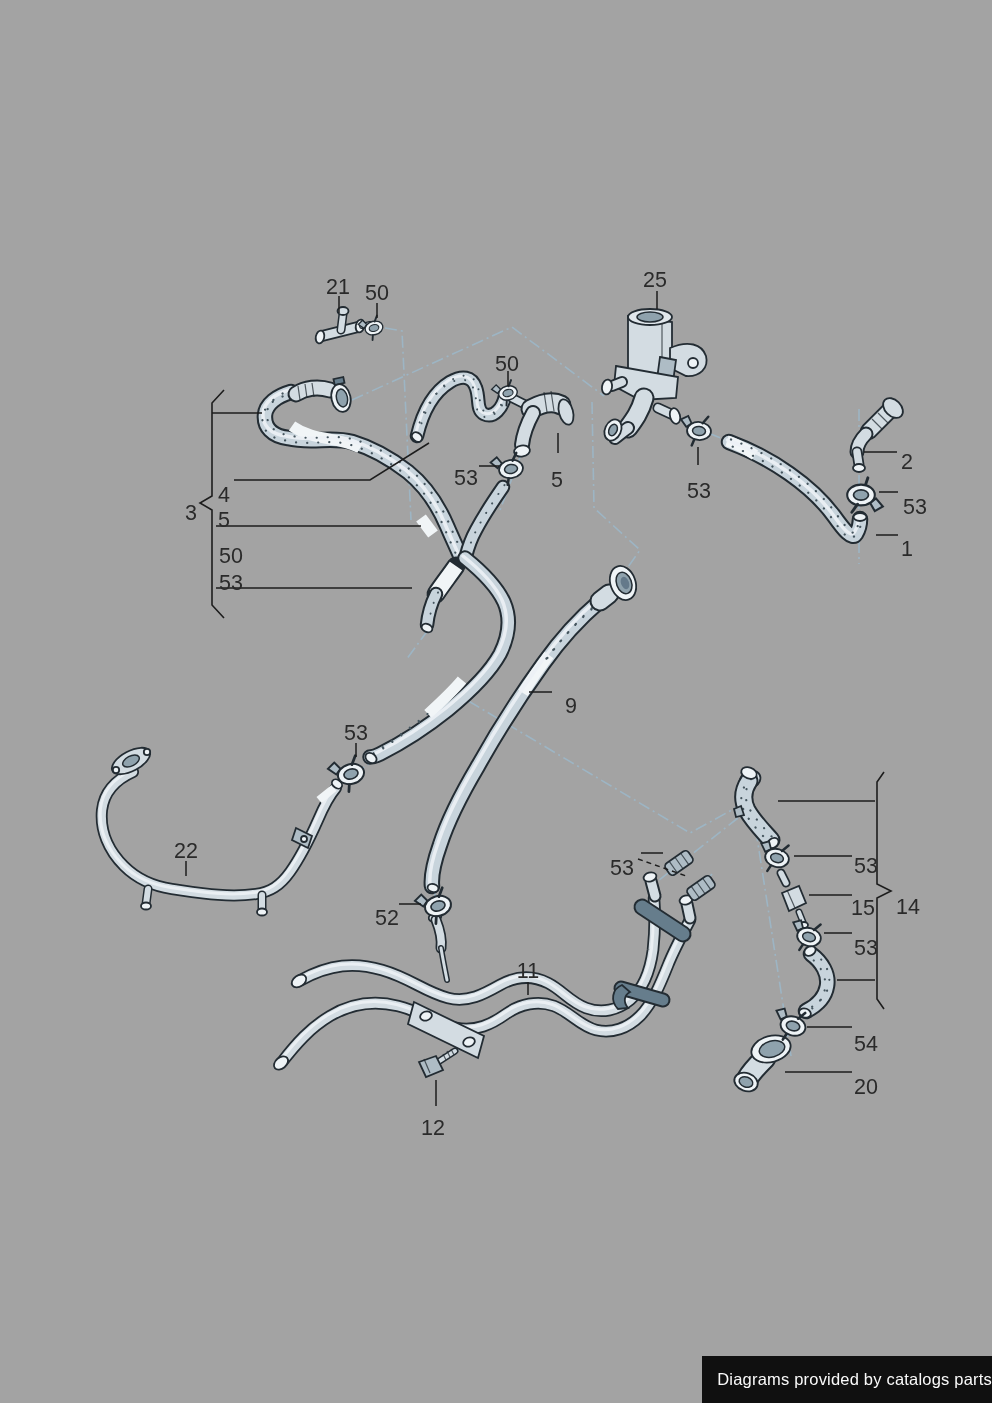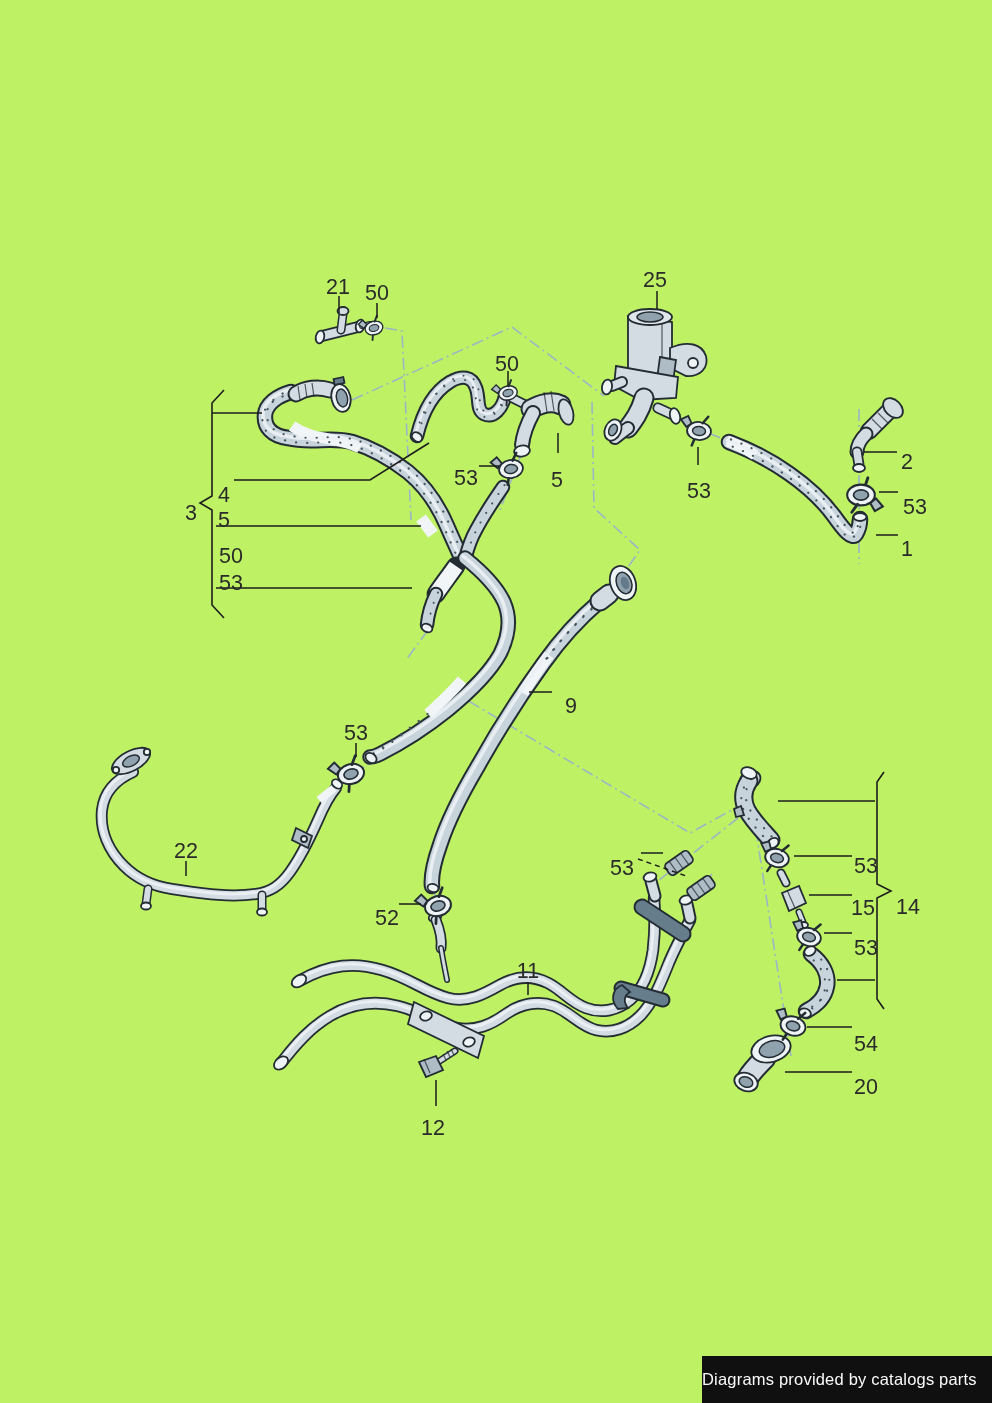--- a/index.html
+++ b/index.html
@@ -1,16 +1,16 @@
 <!DOCTYPE html>
 <html><head>
 <meta charset="utf-8">
 <style>
   html,body{margin:0;padding:0;background:#fff;}
-  .page{position:relative;width:992px;height:1403px;background:#bef264;overflow:hidden;
+  .page{position:relative;width:992px;height:1403px;background:#a3a3a3;overflow:hidden;
         font-family:"Liberation Sans",sans-serif;}
   svg{display:block}
   
   .ol{fill:none;stroke:#232c33;stroke-linecap:round;stroke-linejoin:round}
   .fl{fill:none;stroke:#c8d4dc;stroke-linecap:round;stroke-linejoin:round}
   .fl2{fill:none;stroke:#d3dce2;stroke-linecap:round;stroke-linejoin:round}
   .hi{fill:none;stroke:#ecf1f5;stroke-linecap:round;opacity:.9}
   .dots{fill:none;stroke:#46565f;stroke-linecap:round;stroke-dasharray:.1 11}
   .sleeve{fill:none;stroke:#f1f5f7;stroke-linecap:butt}
   .cline{fill:none;stroke:#9db5c4;stroke-width:1.6;stroke-dasharray:12 4 2 4}
@@ -21,21 +21,21 @@
   .metal{fill:#d3dce2;stroke:#232c33;stroke-width:1.8}
   .metal-lt{fill:#e0e7ec;stroke:#232c33;stroke-width:1.8}
   .metal-dk{fill:#aebcc5;stroke:#232c33;stroke-width:1.8}
   .white-part{fill:#eef3f6;stroke:#232c33;stroke-width:1.8}
   .bore{fill:#8fa2ad;stroke:#232c33;stroke-width:1.5}
   .slate{fill:#667d8c;stroke:#232c33;stroke-width:1.8}
   .rib{stroke:#232c33;stroke-width:1.2;fill:none;opacity:.75}
   .callout{font-family:"Liberation Sans",sans-serif;font-size:21.5px;fill:#2a2a2a;
            text-anchor:middle}
   .footer{position:absolute;left:702px;top:1356px;width:290px;height:47px;background:#101010;
-          display:flex;align-items:center;justify-content:flex-start}
+          display:flex;align-items:center;justify-content:flex-end}
   .footer span{color:#fafafa;font-size:16.5px;letter-spacing:.2px}
 </style>
 </head>
 <body>
 
 <div class="page">
 <svg width="992" height="1403" viewBox="0 0 992 1403">
   <defs>
 
     <path id="p-h5top" d="M 291,392 C 277,396 266,404 265,415 C 264,427 272,436 288,438 C 312,444 330,436 352,442 C 372,448 390,458 408,472 C 424,485 438,505 447,526 C 453,540 458,550 462,560"></path>

